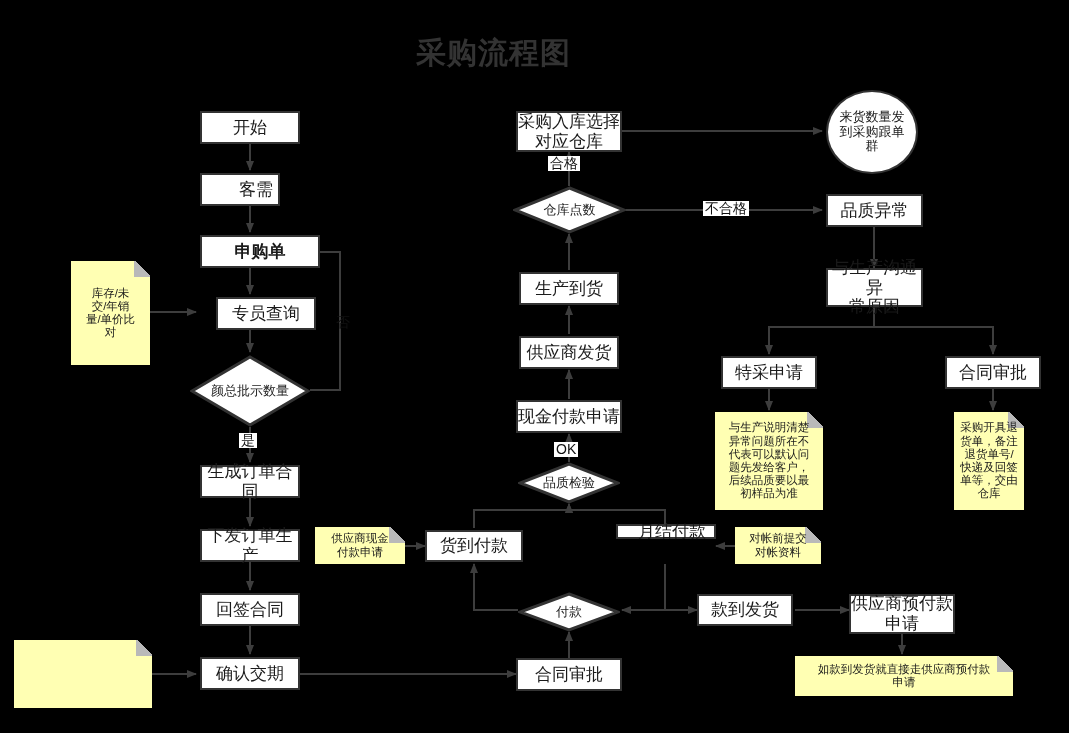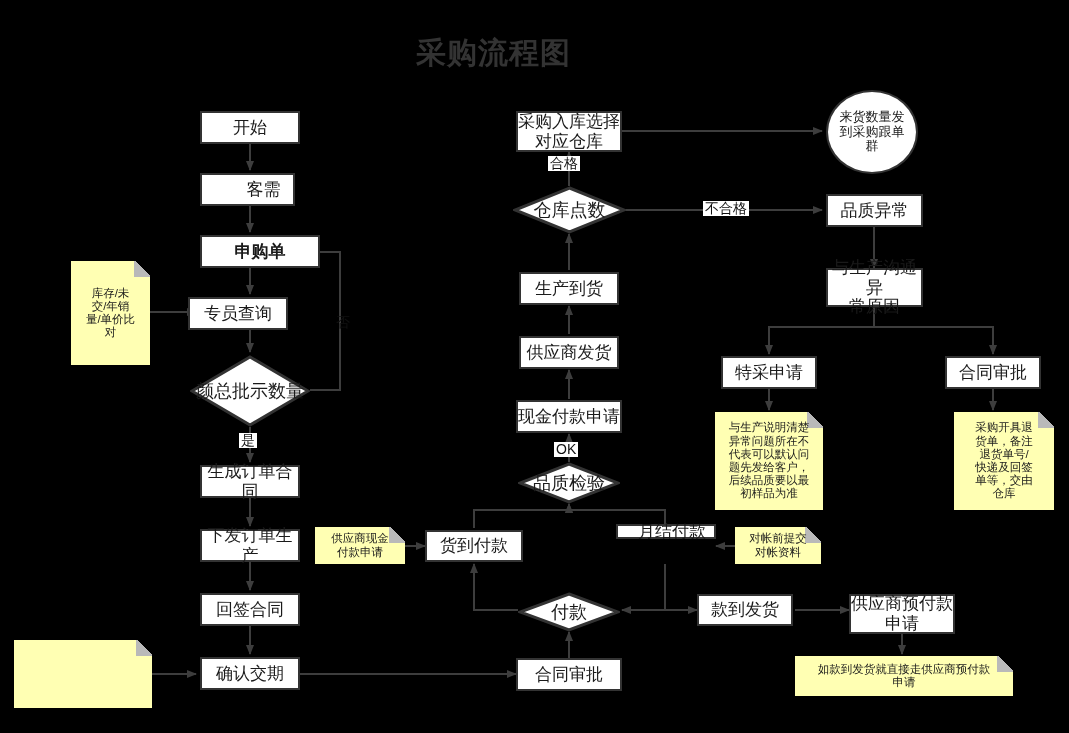--- a/index.html
+++ b/index.html
@@ -10,21 +10,21 @@
 
   .title{position:absolute;color:#333;font-size:30px;font-weight:bold;
          white-space:nowrap;letter-spacing:1px;}
 
   .node{position:absolute;box-sizing:border-box;display:flex;
         align-items:center;justify-content:center;text-align:center;
         color:#1a1a1a;line-height:1.15;}
 
   .proc{background:#ffffff;border:2px solid #333333;font-size:17px;}
 
-  .diamond{background:transparent;font-size:18px;}
+  .diamond{background:transparent;font-size:13px;}
   .diamond .dshape{position:absolute;left:0;top:0;width:100%;height:100%;}
   .diamond .dlabel{position:relative;z-index:2;}
 
   .ellipse{background:#ffffff;border:2px solid #333333;border-radius:50%;
            font-size:13px;}
 
   .note{background:#ffffb3;font-size:11.5px;color:#1a1a1a;
         align-items:center;justify-content:center;padding:3px 5px;}
   .note .fold{position:absolute;right:0;top:0;width:16px;height:16px;
               background:linear-gradient(225deg,#000 0 46%,#b9b9b9 46% 100%);}
@@ -110,29 +110,29 @@
       <path d="M902,627 L902,654"></path>
     </g>
   </svg>
 
   <div class="title" style="left:416px;top:33px;">采购流程图</div>
 
   <div class="node proc" style="left:200px;top:111px;width:100px;height:33px;">
     <span>开始</span>
   </div>
 
-  <div class="node proc" style="left:200px;top:173px;width:95px;height:33px;padding-left:32px;">
+  <div class="node proc" style="left:200px;top:173px;width:80px;height:33px;padding-left:32px;">
     <span>客需</span>
   </div>
 
   <div class="node proc" style="left:200px;top:235px;width:120px;height:33px;font-weight:bold;">
     <span>申购单</span>
   </div>
 
-  <div class="node proc" style="left:188px;top:297px;width:100px;height:33px;">
+  <div class="node proc" style="left:216px;top:297px;width:100px;height:33px;">
     <span>专员查询</span>
   </div>
 
   <div class="node diamond" style="left:190px;top:355px;width:120px;height:72px;">
     <svg class="dshape" viewBox="0 0 120 72" preserveAspectRatio="none">
       <polygon points="60,2 118,36 60,70 2,36" fill="#ffffff" stroke="#333333" stroke-width="3"></polygon>
     </svg>
     <span class="dlabel">颜总批示数量</span>
   </div>
 
@@ -261,21 +261,21 @@
   <div class="node note" style="left:715px;top:412px;width:108px;height:98px;">
     <span class="fold"></span>
     <span class="ntext" style="white-space:pre-line;">与生产说明清楚
 异常问题所在不
 代表可以默认问
 题先发给客户，
 后续品质要以最
 初样品为准</span>
   </div>
 
-  <div class="node note" style="left:954px;top:412px;width:100px;height:98px;">
+  <div class="node note" style="left:954px;top:412px;width:70px;height:98px;">
     <span class="fold"></span>
     <span class="ntext" style="white-space:pre-line;">采购开具退
 货单，备注
 退货单号/
 快递及回签
 单等，交由
 仓库</span>
   </div>
 
   <div class="node note" style="left:795px;top:656px;width:218px;height:40px;">

